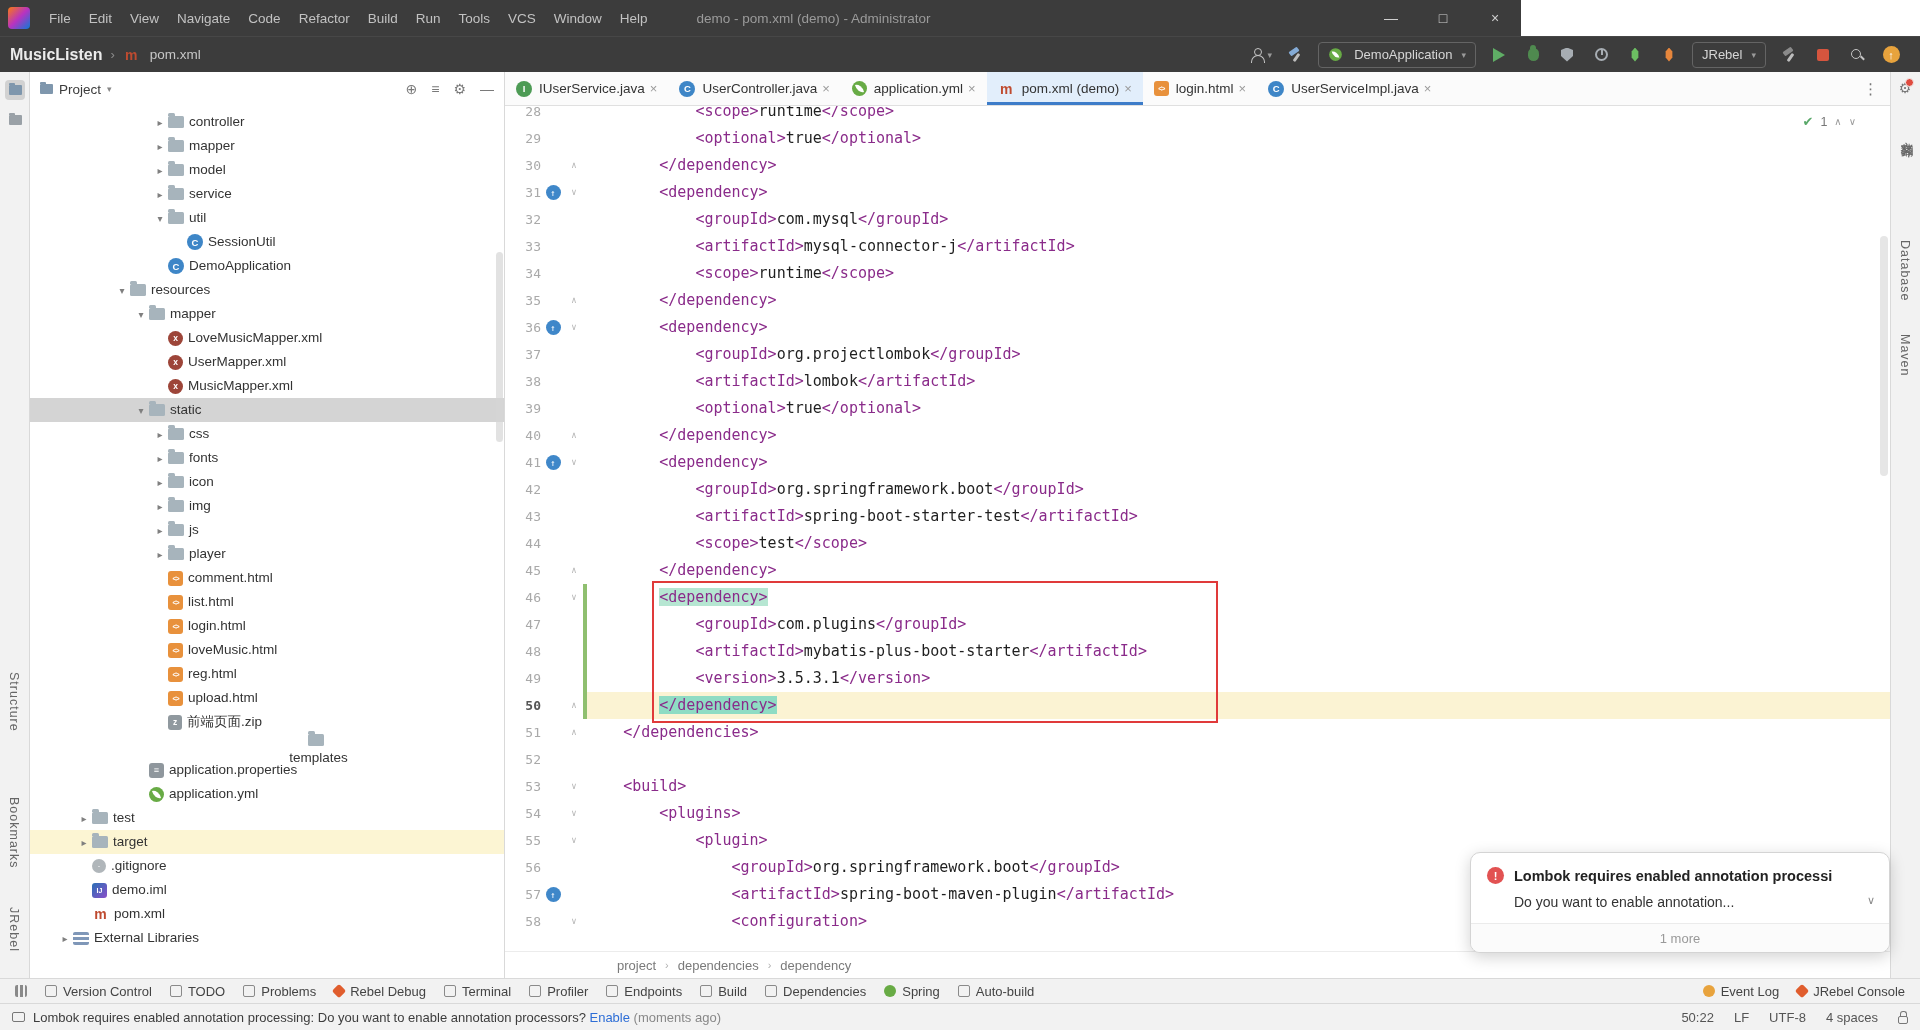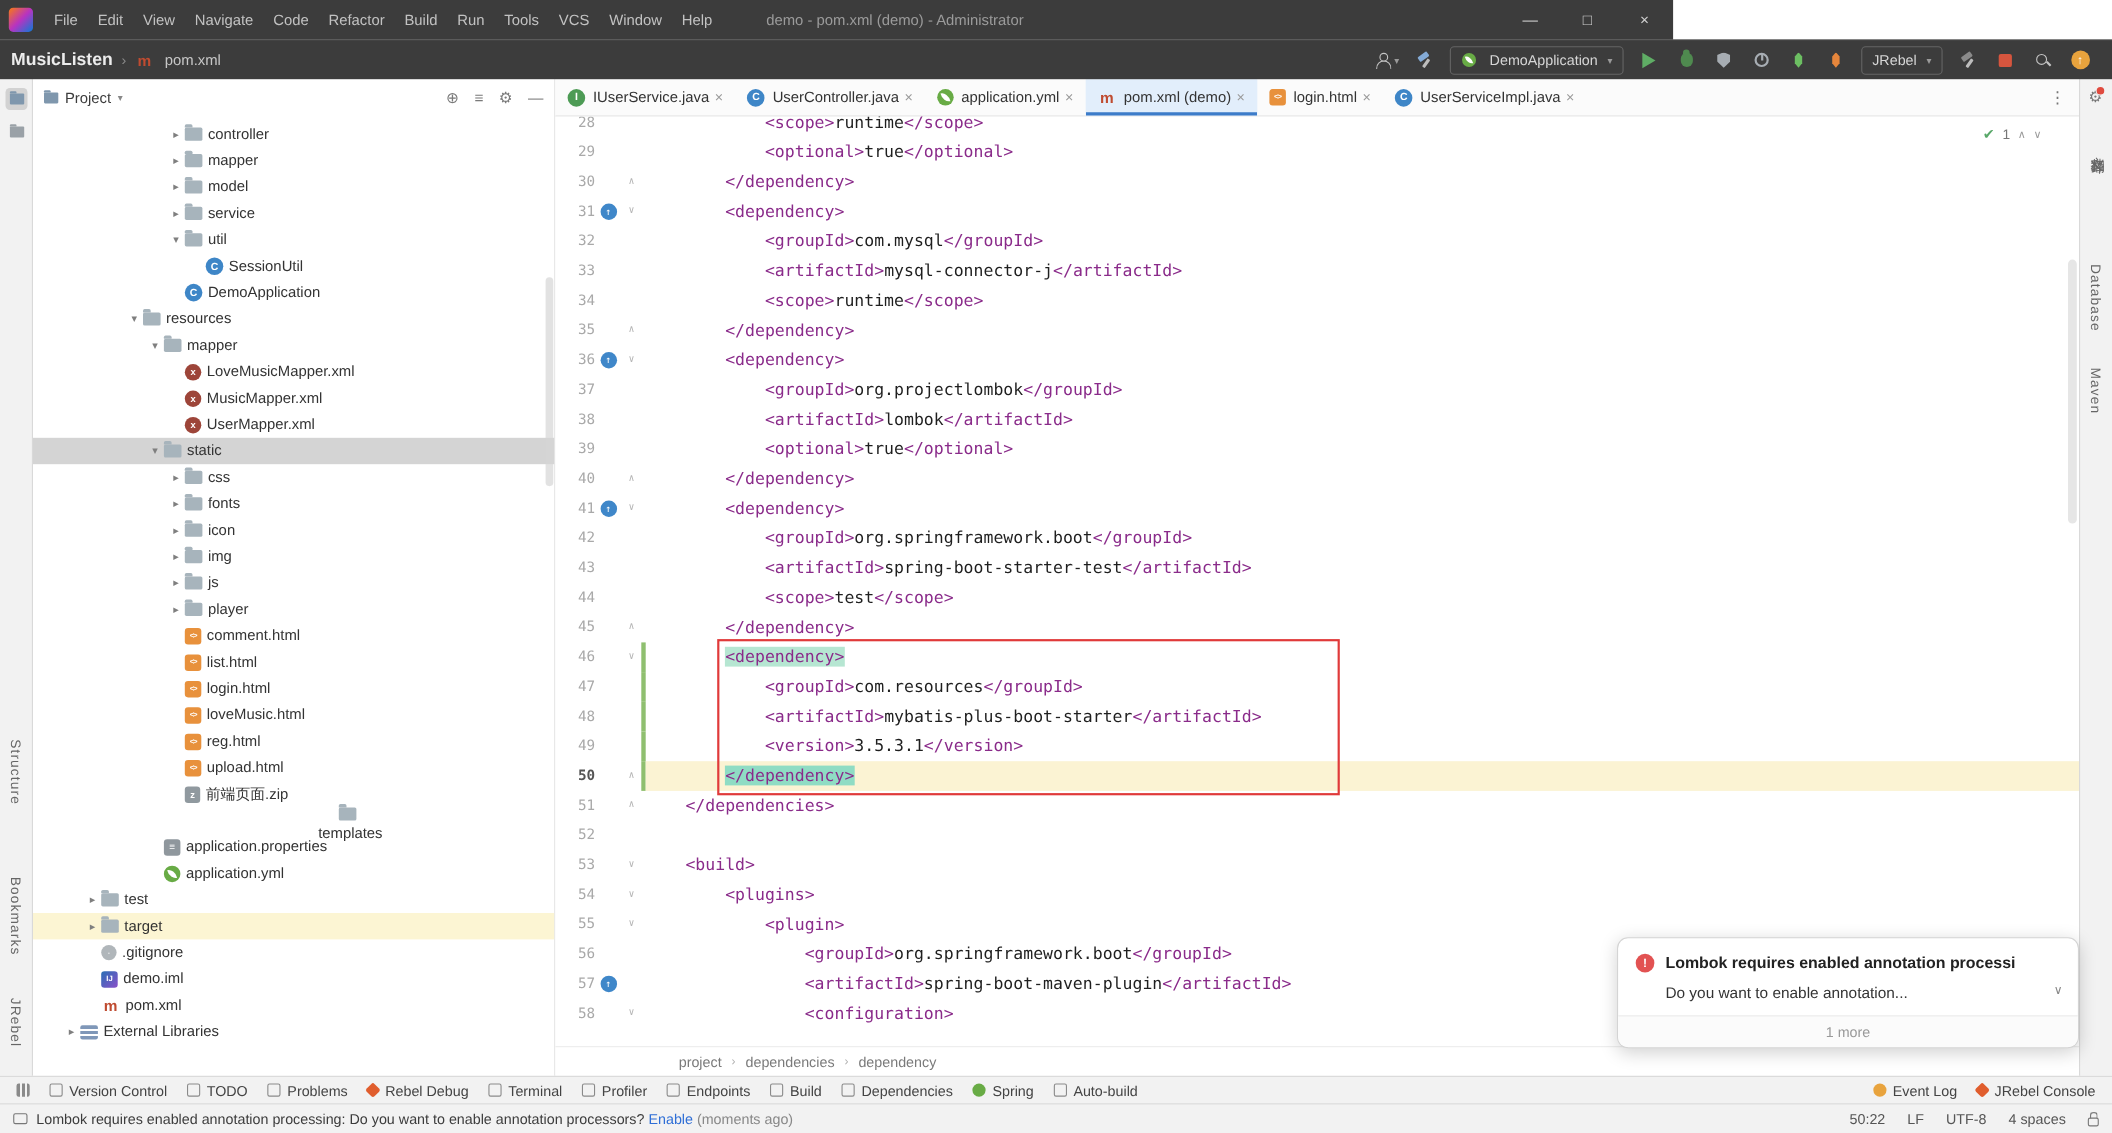--- a/index.html
+++ b/index.html
@@ -321,26 +321,26 @@
         <span class="tlabel">mapper</span>
       </div>
       <div class="trow" style="padding-left: 122px;">
         <span class="chev"></span>
         <span class="ticon icon-xml"></span>
         <span class="tlabel">LoveMusicMapper.xml</span>
       </div>
       <div class="trow" style="padding-left: 122px;">
         <span class="chev"></span>
         <span class="ticon icon-xml"></span>
+        <span class="tlabel">UserMapper.xml</span>
+      </div>
+      <div class="trow" style="padding-left: 122px;">
+        <span class="chev"></span>
+        <span class="ticon icon-xml"></span>
         <span class="tlabel">MusicMapper.xml</span>
-      </div>
-      <div class="trow" style="padding-left: 122px;">
-        <span class="chev"></span>
-        <span class="ticon icon-xml"></span>
-        <span class="tlabel">UserMapper.xml</span>
       </div>
       <div class="trow selected" style="padding-left: 103px;">
         <span class="chev">▾</span>
         <span class="ticon icon-folder"></span>
         <span class="tlabel">static</span>
       </div>
       <div class="trow" style="padding-left: 122px;">
         <span class="chev">▸</span>
         <span class="ticon icon-folder"></span>
         <span class="tlabel">css</span>
@@ -627,21 +627,21 @@
           <span class="gicon"></span>
           <span class="gfold">∨</span>
           <span class="gchange on"></span>
           <span class="ctext"><span>        </span><span class="tg hl">&lt;dependency&gt;</span></span>
         </div>
         <div class="cl">
           <span class="gnum">47</span>
           <span class="gicon"></span>
           <span class="gfold"></span>
           <span class="gchange on"></span>
-          <span class="ctext"><span>            </span><span class="tg">&lt;groupId&gt;</span><span>com.resources</span><span class="tg">&lt;/groupId&gt;</span></span>
+          <span class="ctext"><span>            </span><span class="tg">&lt;groupId&gt;</span><span>com.plugins</span><span class="tg">&lt;/groupId&gt;</span></span>
         </div>
         <div class="cl">
           <span class="gnum">48</span>
           <span class="gicon"></span>
           <span class="gfold"></span>
           <span class="gchange on"></span>
           <span class="ctext"><span>            </span><span class="tg">&lt;artifactId&gt;</span><span>mybatis-plus-boot-starter</span><span class="tg">&lt;/artifactId&gt;</span></span>
         </div>
         <div class="cl">
           <span class="gnum">49</span>

